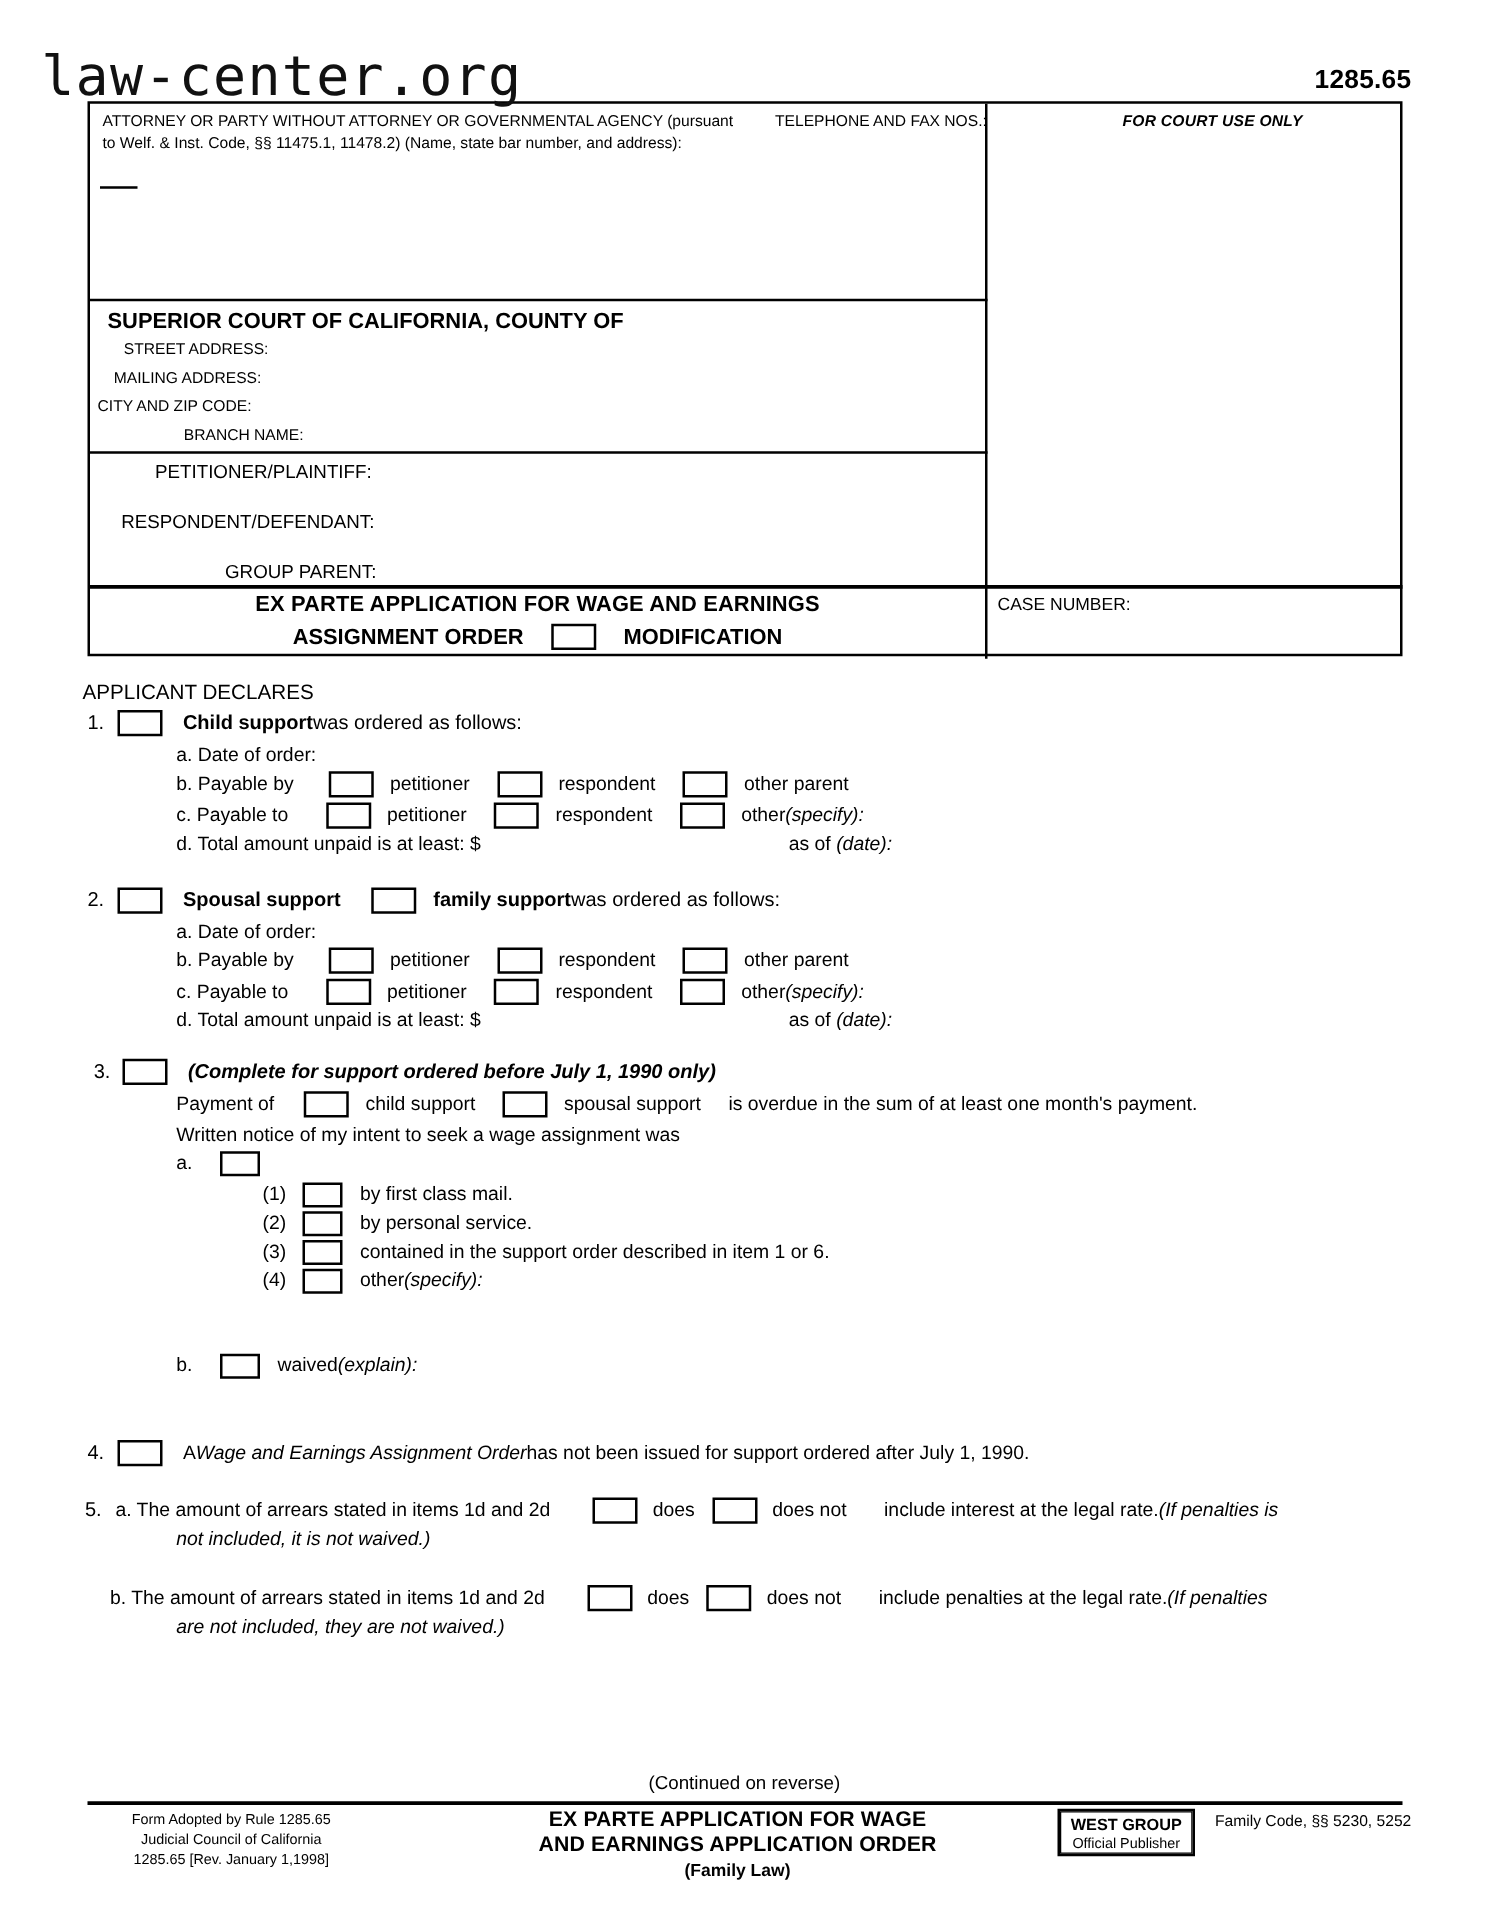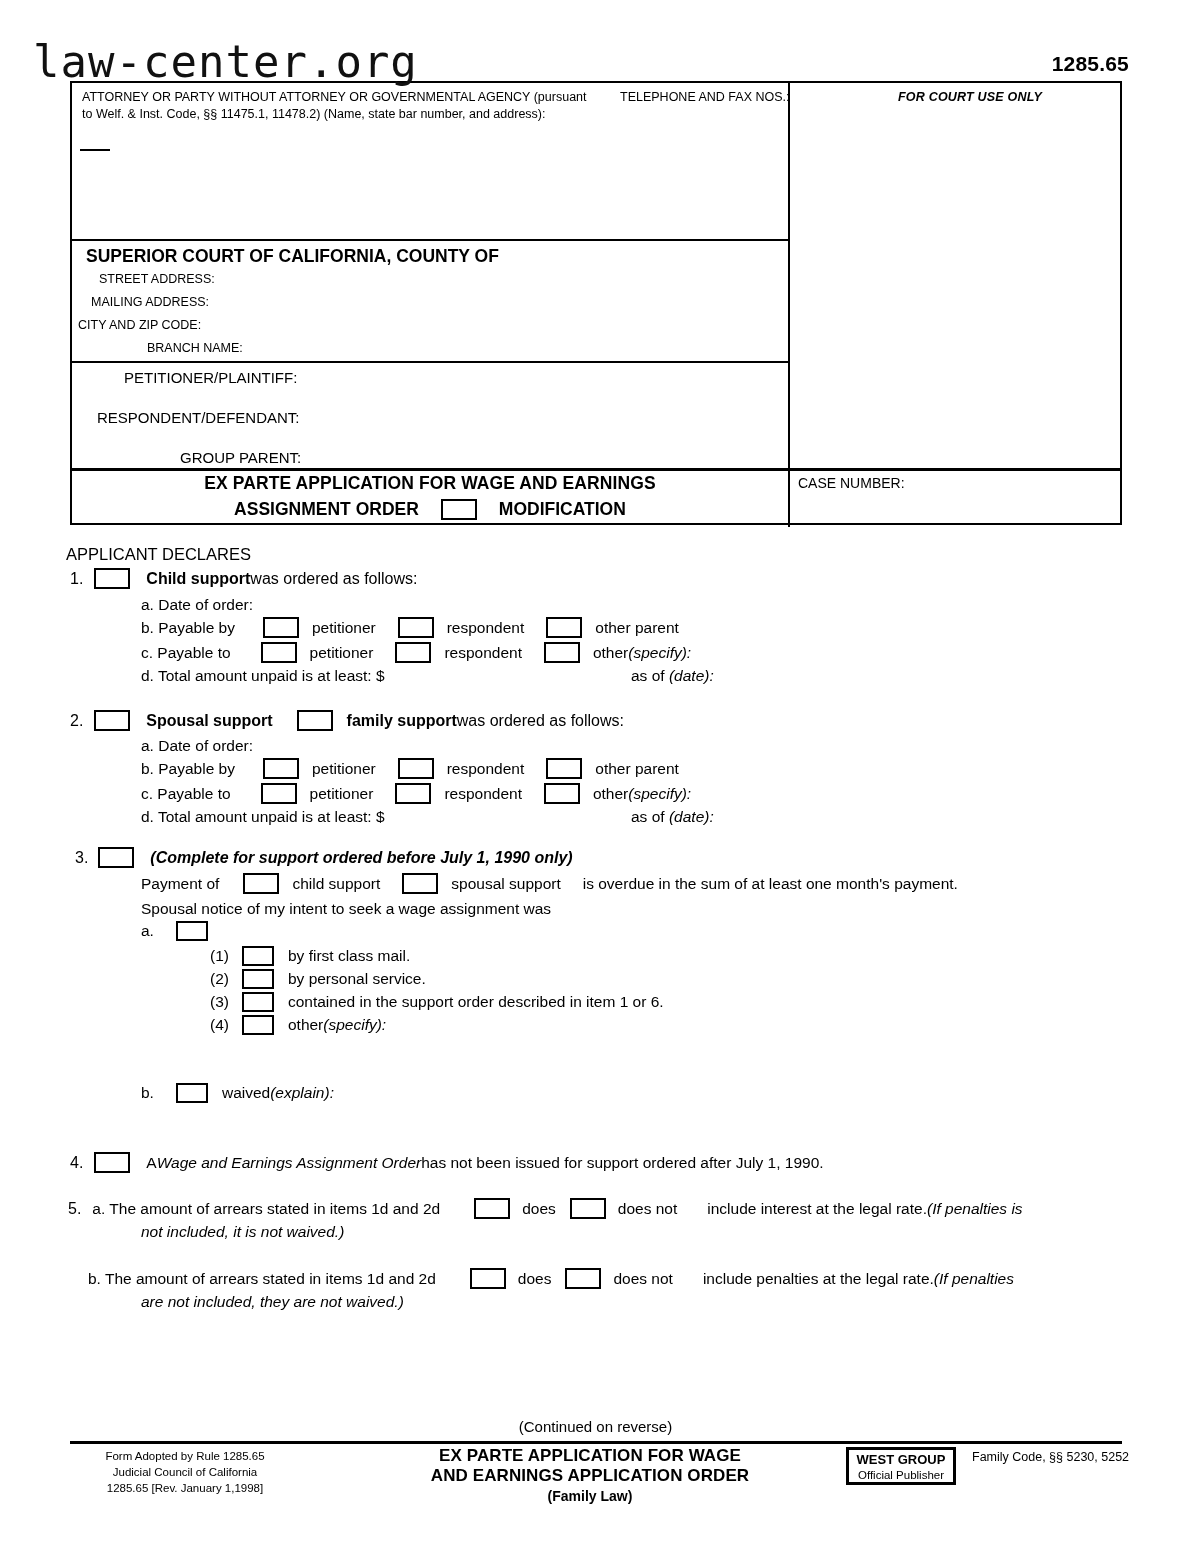--- a/index.html
+++ b/index.html
@@ -306,21 +306,21 @@
       <span style="width:13px"></span>
       <span class="t14">child support</span>
       <span style="width:22px"></span>
       <span class="cb"></span>
       <span style="width:13px"></span>
       <span class="t14">spousal support</span>
       <span style="width:22px"></span>
       <span class="t14">is overdue in the sum of at least one month's payment.</span>
     </div>
 
-    <div class="abs t14" style="left:141px; top:900px;">Spousal notice of my intent to seek a wage assignment was</div>
+    <div class="abs t14" style="left:141px; top:900px;">Written notice of my intent to seek a wage assignment was</div>
 
     <div class="row" style="left:141px; top:921px;">
       <span class="t14">a.</span>
       <span style="width:22px"></span>
       <span class="cb sm"></span>
       <span style="width:14px"></span>
     </div>
 
     <div class="row" style="left:210px; top:946px;">
       <span class="t14">(1)</span>

